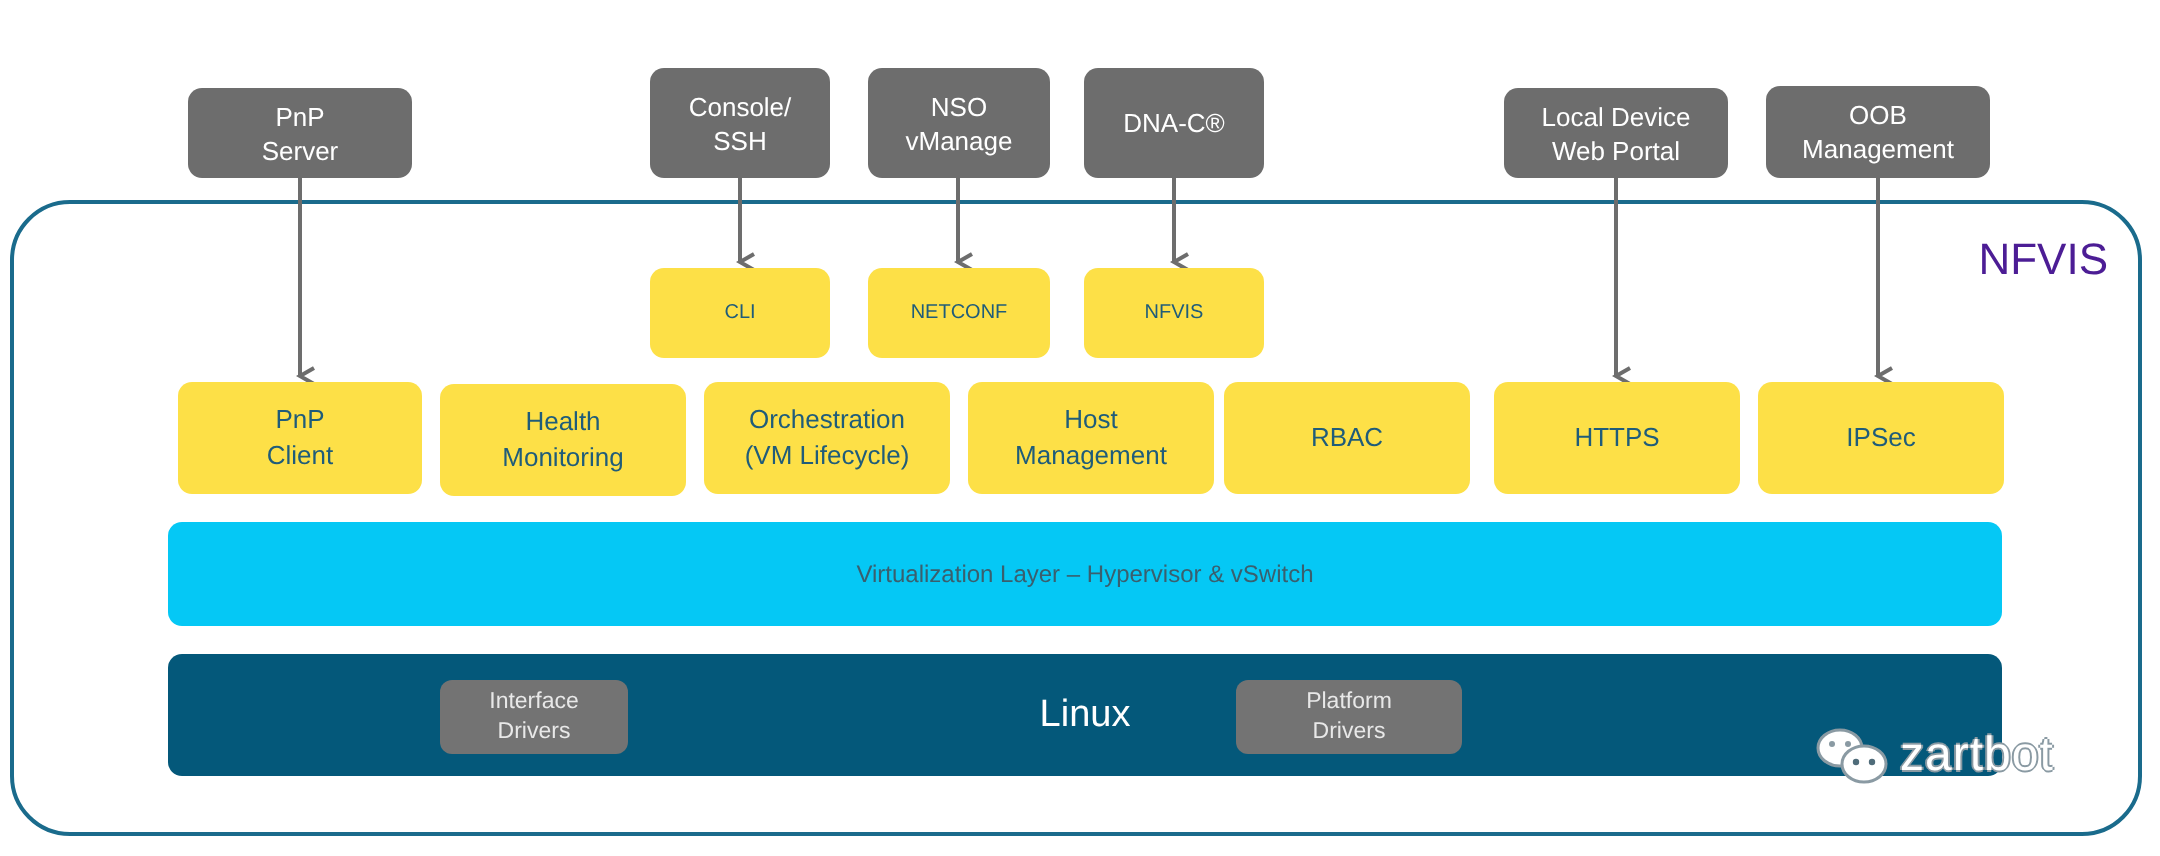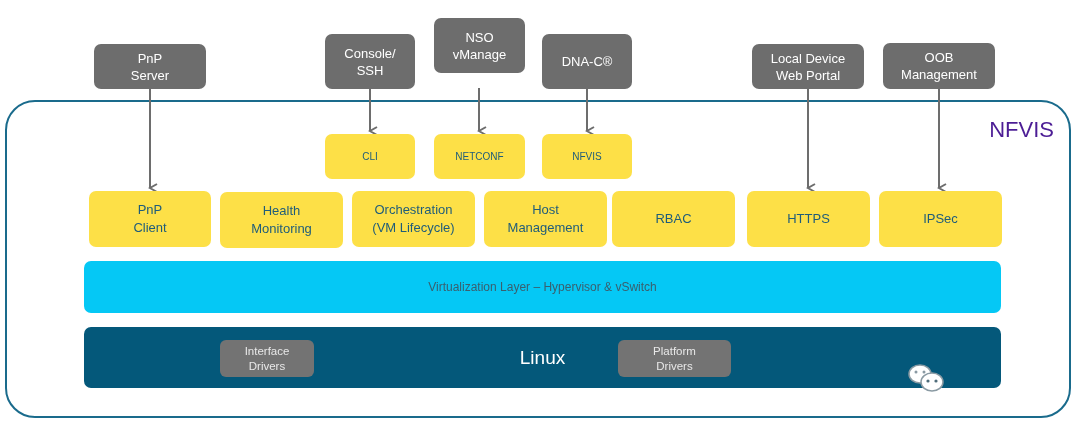--- a/index.html
+++ b/index.html
@@ -47,21 +47,21 @@
   <line x1="479" y1="88" x2="479" y2="131" stroke="#6d6d6d" stroke-width="2" marker-end="url(#ah)"></line>
   <line x1="587" y1="88" x2="587" y2="131" stroke="#6d6d6d" stroke-width="2" marker-end="url(#ah)"></line>
   <line x1="808" y1="88" x2="808" y2="188" stroke="#6d6d6d" stroke-width="2" marker-end="url(#ah)"></line>
   <line x1="939" y1="88" x2="939" y2="188" stroke="#6d6d6d" stroke-width="2" marker-end="url(#ah)"></line>
 </svg>
 
 <div class="abs ext" style="left:94px;top:44px;width:112px;height:45px;">PnP
 Server</div>
 <div class="abs ext" style="left:325px;top:34px;width:90px;height:55px;">Console/
 SSH</div>
-<div class="abs ext" style="left:434px;top:18px;width:91px;height:55px;">NSO
+<div class="abs ext" style="left:434px;top:34px;width:91px;height:55px;">NSO
 vManage</div>
 <div class="abs ext" style="left:542px;top:34px;width:90px;height:55px;">DNA-C®</div>
 <div class="abs ext" style="left:752px;top:44px;width:112px;height:45px;">Local Device
 Web Portal</div>
 <div class="abs ext" style="left:883px;top:43px;width:112px;height:46px;">OOB
 Management</div>
 
 <div class="abs mod small" style="left:325px;top:134px;width:90px;height:45px;">CLI</div>
 <div class="abs mod small" style="left:434px;top:134px;width:91px;height:45px;">NETCONF</div>
 <div class="abs mod small" style="left:542px;top:134px;width:90px;height:45px;">NFVIS</div>
@@ -92,13 +92,14 @@
 
 <div class="abs wm">
   <svg width="40" height="32" viewBox="0 0 40 32">
     <ellipse cx="14" cy="12" rx="11" ry="9" fill="#ffffff" stroke="#8a9aa3" stroke-width="1.5"></ellipse>
     <circle cx="10" cy="10" r="1.5" fill="#8a9aa3"></circle>
     <circle cx="18" cy="10" r="1.5" fill="#8a9aa3"></circle>
     <ellipse cx="26" cy="20" rx="11" ry="9" fill="#ffffff" stroke="#8a9aa3" stroke-width="1.5"></ellipse>
     <circle cx="22" cy="19" r="1.6" fill="#4f6c7a"></circle>
     <circle cx="30" cy="19" r="1.6" fill="#4f6c7a"></circle>
   </svg>
+  <span class="wm-text">zartbot</span>
 </div>
 
 </body></html>

